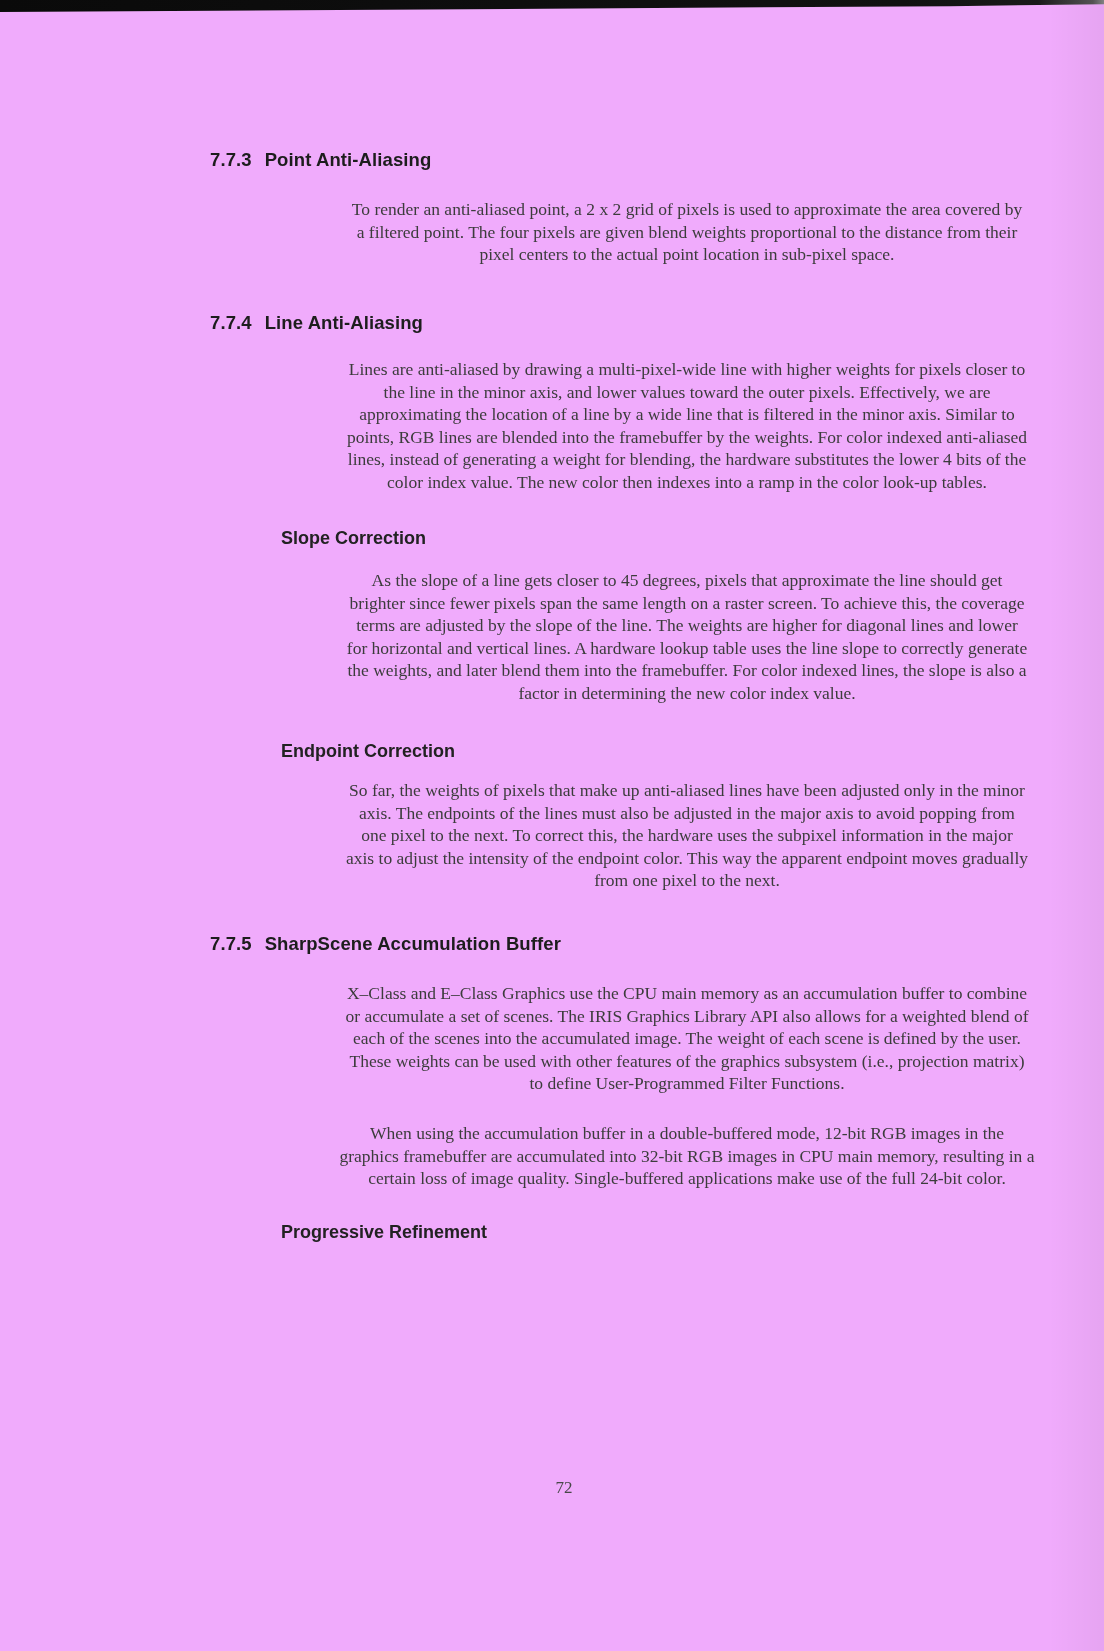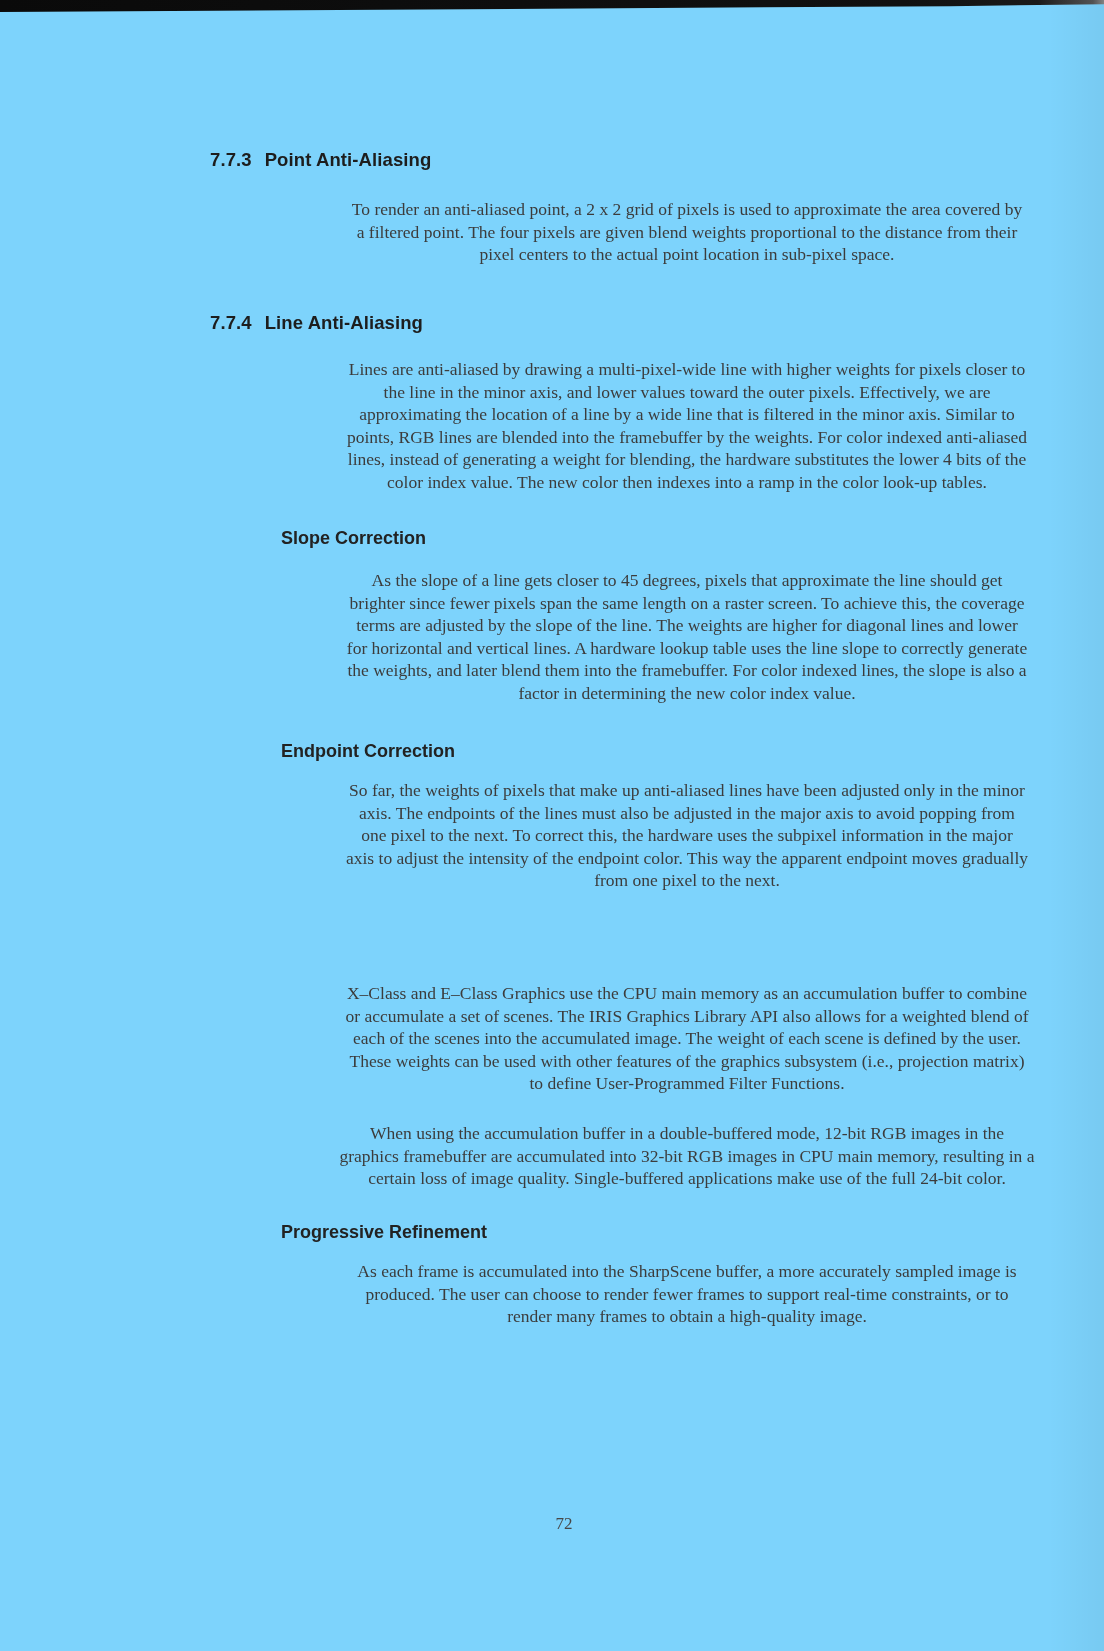--- a/index.html
+++ b/index.html
@@ -1,21 +1,21 @@
 <!DOCTYPE html>
 <html><head>
 <meta charset="utf-8">
 <style>
   html,body { margin:0; padding:0; background:#e8e8e8; }
   .page {
     position: relative;
     width: 1104px;
     height: 1651px;
     margin: 0 auto;
-    background: #7dd3fc;
+    background: #f0abfc;
     overflow: hidden;
     font-family: "Liberation Serif", serif;
   }
   .scan-bar-top {
     position: absolute;
     top: 0; left: 0;
     width: 100%;
     height: 13px;
     background: linear-gradient(to right, #0a0a0a 0%, #111 82%, #1a1a1a 94%, #555 99%, #888 100%);
     clip-path: polygon(0 0, 100% 0, 100% 32%, 86% 48%, 0 92%);
@@ -57,21 +57,21 @@
     width: 812px;
     font-size: 17.5px;
     line-height: 22.5px;
     color: #3c3c3c;
     white-space: pre-line;
     text-align: center;
   }
   .pagenum {
     position: absolute;
     left: 524px;
-    top: 1514px;
+    top: 1478px;
     width: 80px;
     text-align: center;
     font-size: 17px;
     color: #474747;
   }
 </style>
 </head>
 <body>
 
 <div class="page">
@@ -104,29 +104,29 @@
 the weights, and later blend them into the framebuffer. For color indexed lines, the slope is also a
 factor in determining the new color index value.</div>
 
   <div class="sub-h" style="top:733px">Endpoint Correction</div>
   <div class="para" style="top:779px">So far, the weights of pixels that make up anti-aliased lines have been adjusted only in the minor
 axis. The endpoints of the lines must also be adjusted in the major axis to avoid popping from
 one pixel to the next. To correct this, the hardware uses the subpixel information in the major
 axis to adjust the intensity of the endpoint color. This way the apparent endpoint moves gradually
 from one pixel to the next.</div>
 
+  <div class="sec-h" style="top:933px">
+    <span class="num">7.7.5</span><span>SharpScene Accumulation Buffer</span>
+  </div>
   <div class="para" style="top:982px">X–Class and E–Class Graphics use the CPU main memory as an accumulation buffer to combine
 or accumulate a set of scenes. The IRIS Graphics Library API also allows for a weighted blend of
 each of the scenes into the accumulated image. The weight of each scene is defined by the user.
 These weights can be used with other features of the graphics subsystem (i.e., projection matrix)
 to define User-Programmed Filter Functions.</div>
   <div class="para" style="top:1122px">When using the accumulation buffer in a double-buffered mode, 12-bit RGB images in the
 graphics framebuffer are accumulated into 32-bit RGB images in CPU main memory, resulting in a
 certain loss of image quality. Single-buffered applications make use of the full 24-bit color.</div>
 
   <div class="sub-h" style="top:1214px">Progressive Refinement</div>
-  <div class="para" style="top:1260px">As each frame is accumulated into the SharpScene buffer, a more accurately sampled image is
-produced. The user can choose to render fewer frames to support real-time constraints, or to
-render many frames to obtain a high-quality image.</div>
 
   <div class="pagenum">72</div>
 
 </div>
 
 </body></html>

